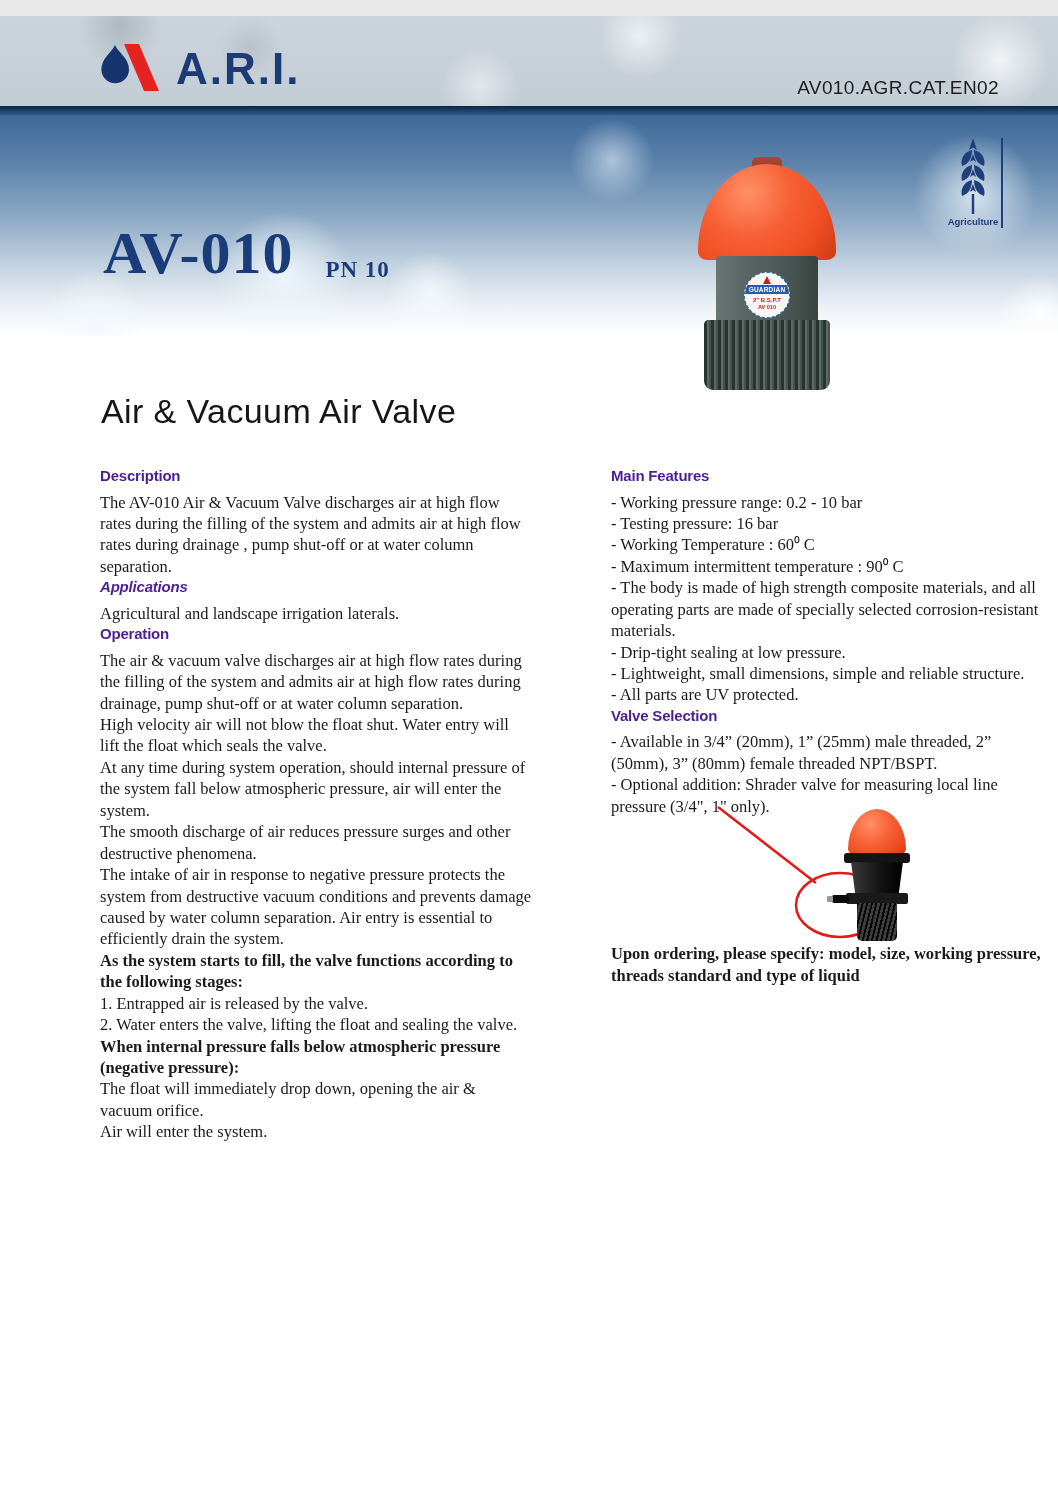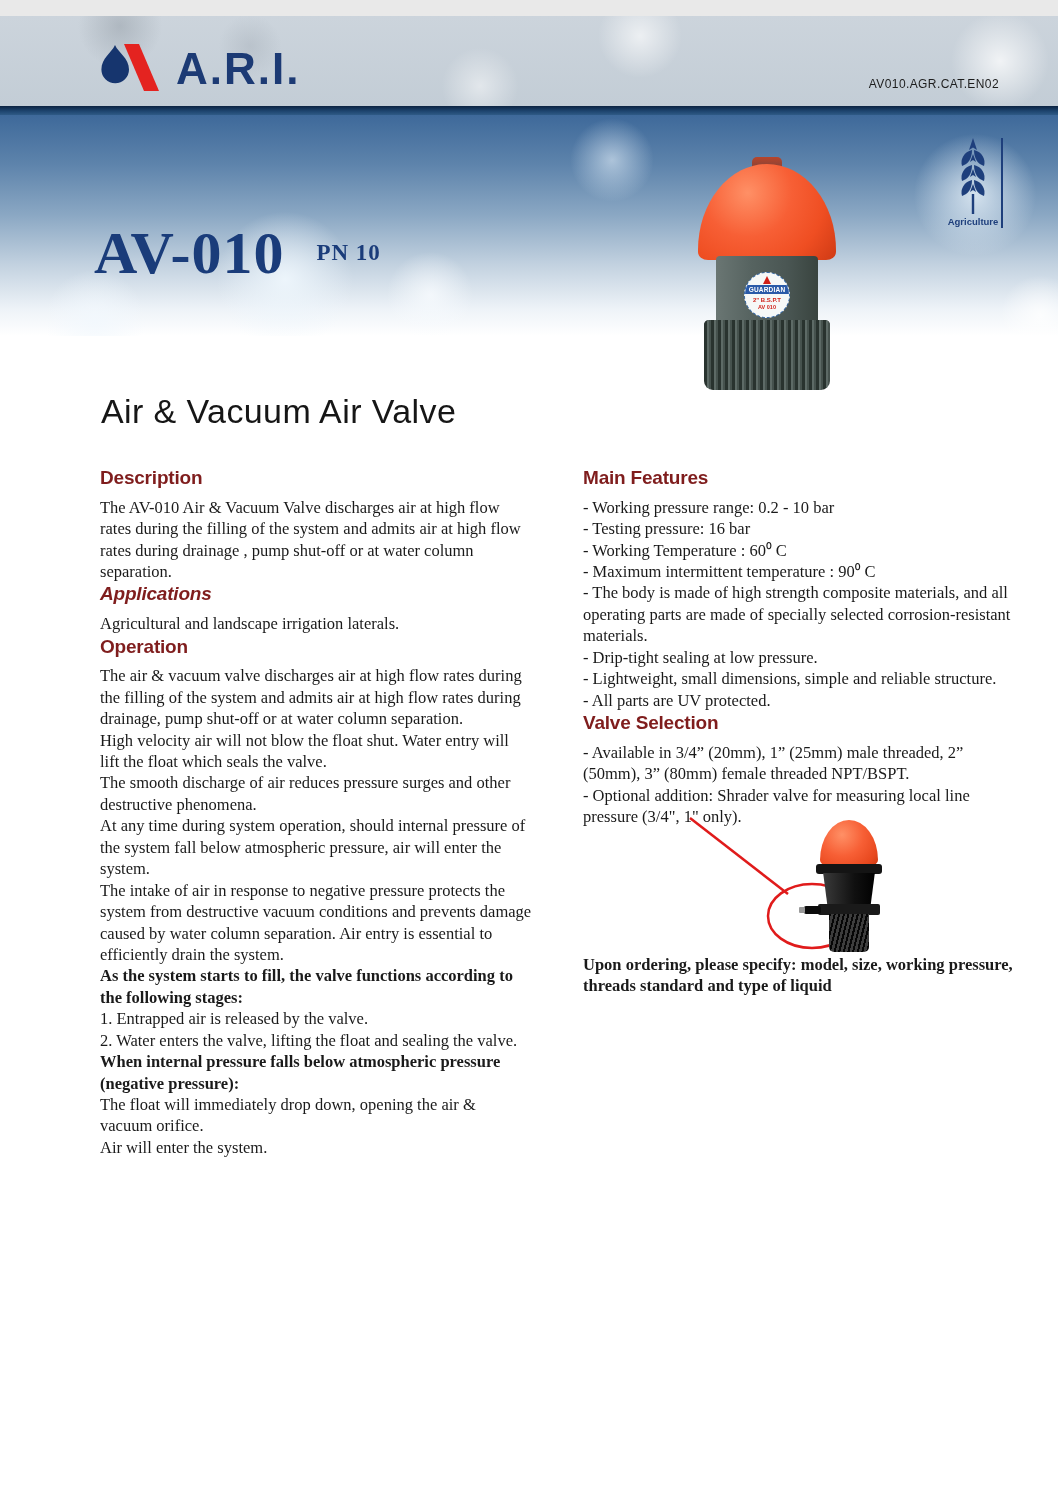--- a/index.html
+++ b/index.html
@@ -19,40 +19,40 @@
       linear-gradient(180deg,#ccd4dc 0%,#c3cdd6 100%);
   }
   .logo{position:absolute;left:101px;top:28px;display:flex;align-items:flex-end;}
   .logo svg{display:block;}
   .logo-text{
     font-family:"Liberation Sans", sans-serif;font-weight:700;font-size:44px;line-height:1;
     color:#1c3a74;letter-spacing:2px;margin-left:17px;margin-bottom:1px;
   }
   .doc-code{
     position:absolute;right:59px;top:61px;
-    font-family:"Liberation Sans", sans-serif;font-size:12px;color:#1d1d1d;letter-spacing:.4px;
+    font-family:"Liberation Sans", sans-serif;font-size:19px;color:#1d1d1d;letter-spacing:.4px;
   }
   .navy-line{
     position:absolute;left:0;top:90px;width:1058px;height:9px;
     background:linear-gradient(180deg,#0c2341 0%,#1d446e 55%,#2f5a86 100%);
   }
   
   .banner{
     position:absolute;left:0;top:99px;width:1058px;height:221px;
     background:
       radial-gradient(circle 95px at 285px 165px, rgba(238,246,252,.95), rgba(238,246,252,0) 72%),
       radial-gradient(circle 70px at 95px 205px,  rgba(242,248,253,.85), rgba(242,248,253,0) 72%),
       radial-gradient(circle 58px at 612px 45px,  rgba(228,240,250,.6),  rgba(228,240,250,0) 72%),
       radial-gradient(circle 85px at 975px 80px,  rgba(235,244,251,.8),  rgba(235,244,251,0) 72%),
       radial-gradient(circle 55px at 1040px 200px,rgba(255,255,255,.8),  rgba(255,255,255,0) 72%),
       radial-gradient(circle 60px at 430px 180px, rgba(248,251,254,.8),  rgba(248,251,254,0) 72%),
       linear-gradient(180deg,#3e699a 0%,#5d83ab 22%,#8aa7c3 45%,#c3d2e0 68%,#eef3f8 88%,#ffffff 100%);
   }
   
-  .model-row{position:absolute;left:94px;top:207px;display:flex;align-items:center;}
+  .model-row{position:absolute;left:103px;top:207px;display:flex;align-items:flex-end;}
   .model-title{font-weight:700;font-size:60px;line-height:1;color:#1a3c7a;letter-spacing:1px;}
   .pressure-rating{font-weight:700;font-size:23px;color:#1a3c7a;margin-left:32px;letter-spacing:1px;}
   
   .agri-badge{position:absolute;left:944px;top:120px;width:66px;height:95px;}
   .agri-badge svg{position:absolute;left:11px;top:2px;}
   .agri-label{
     position:absolute;left:0;top:80px;width:58px;text-align:center;
     font-family:"Liberation Sans", sans-serif;font-size:9.5px;font-weight:700;color:#1e3f7c;
   }
   .agri-divider{position:absolute;left:57px;top:2px;width:2px;height:90px;background:#1e3f7c;}
@@ -80,23 +80,23 @@
   .p1-base-lip{position:absolute;left:6px;top:163px;width:126px;height:8px;
     background:linear-gradient(180deg,#2c3734,#4a5653);border-radius:5px 5px 0 0;}
   
   .page-title{
     position:absolute;left:101px;top:376px;
     font-family:"Liberation Sans", sans-serif;font-size:34px;font-weight:400;color:#161616;letter-spacing:.4px;
   }
   
   .col{position:absolute;top:450px;width:432px;font-size:16.5px;line-height:1.3;}
   .col-left{left:100px;}
-  .col-right{left:583px;}
+  .col-right{left:611px;}
   h3.sec{
-    font-family:"Liberation Sans", sans-serif;font-size:19px;font-weight:700;color:#7f1d1d;
+    font-family:"Liberation Sans", sans-serif;font-size:15px;font-weight:700;color:#4c1d95;
     margin:0 0 6px 0;letter-spacing:-.2px;
   }
   .col p{margin:0;}
   .gap20{margin-top:20px;font-style:italic;}
   .gap22{margin-top:22px;}
   .gap14{margin-top:14px;}
   .gap24{margin-top:24px;}
   .b{font-weight:700;}
   
   .figure2{position:relative;height:142px;margin-top:-16px;}
@@ -182,22 +182,22 @@
   <div class="col col-left">
     <h3 class="sec">Description</h3>
     <p>The AV-010 Air &amp; Vacuum Valve discharges air at high flow rates during the filling of the system and admits air at high flow rates during  drainage , pump shut-off or at water column separation.</p>
 
     <h3 class="sec gap20">Applications</h3>
     <p>Agricultural and landscape irrigation laterals.</p>
 
     <h3 class="sec gap22">Operation</h3>
     <p>The air &amp; vacuum valve discharges air at high flow rates during the filling of the system and admits air at high flow rates during drainage, pump shut-off or at water column separation.</p>
     <p>High velocity air will not blow the float shut. Water entry will lift the float which seals the valve.</p>
+    <p>At any time during system operation, should internal pressure of the system fall below atmospheric pressure, air will enter the system.</p>
     <p>The smooth discharge of air reduces pressure surges and other destructive phenomena.</p>
-    <p>At any time during system operation, should internal pressure of the system fall below atmospheric pressure, air will enter the system.</p>
     <p>The intake of air in response to negative pressure protects the system from destructive vacuum conditions and prevents damage caused by water column separation. Air entry is essential to efficiently drain the system.</p>
 
     <p class="b gap14">As the system starts to fill, the valve functions according to the following stages:</p>
     <p>1. Entrapped air is released by the valve.</p>
     <p>2. Water enters the valve, lifting the float and sealing the valve.</p>
 
     <p class="b gap24">When internal pressure falls below atmospheric pressure (negative pressure):</p>
     <p>The float will immediately drop down, opening the air &amp; vacuum orifice.</p>
     <p>Air will enter the system.</p>
   </div>

